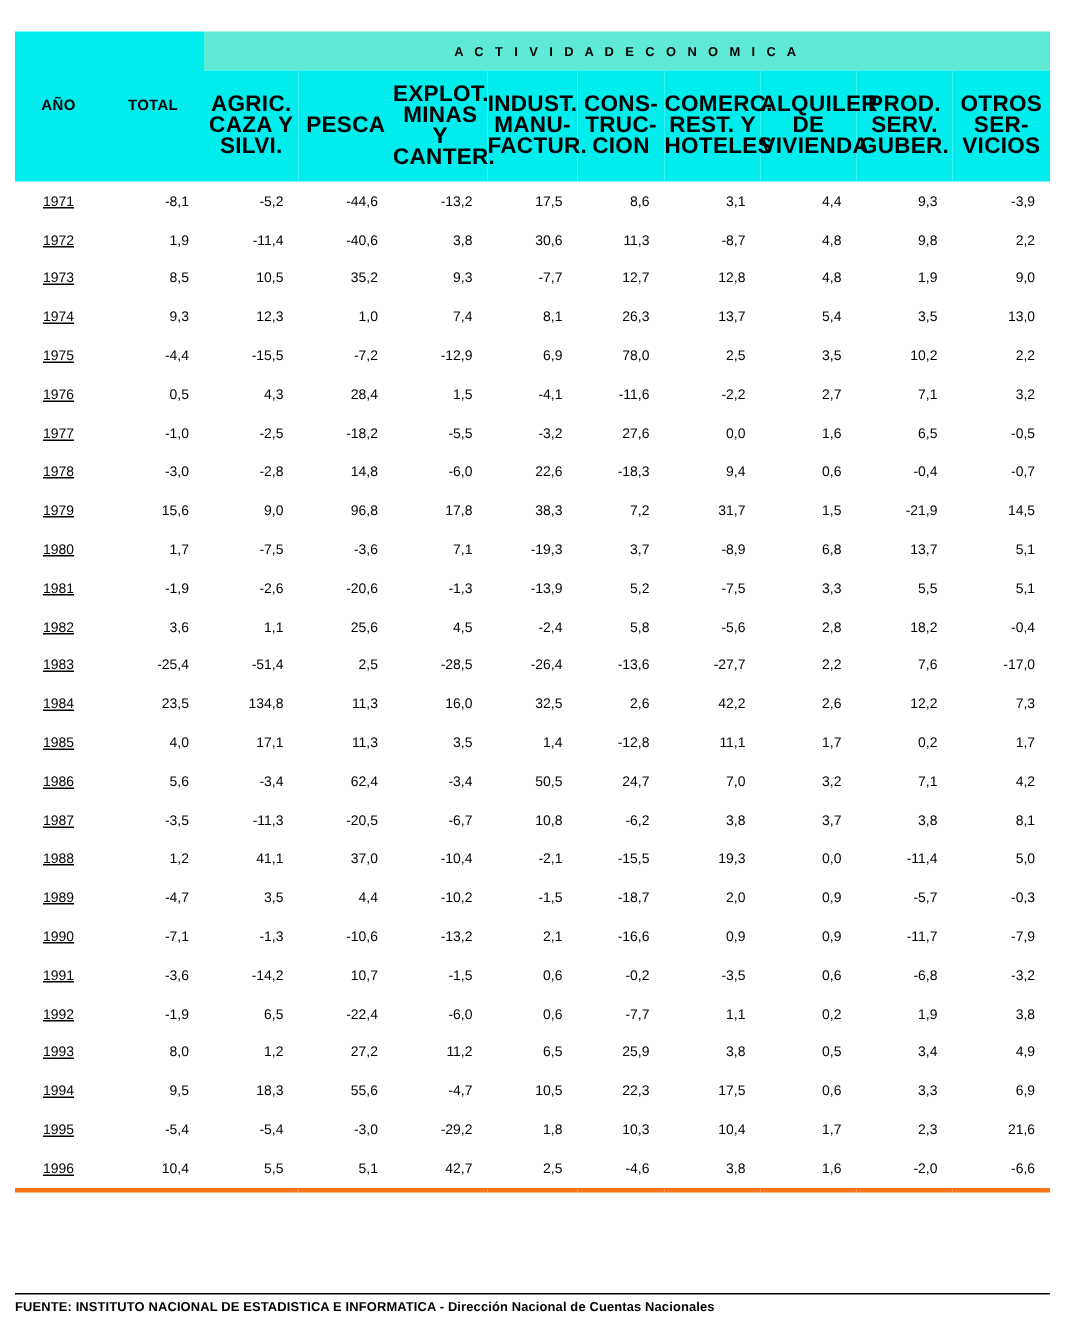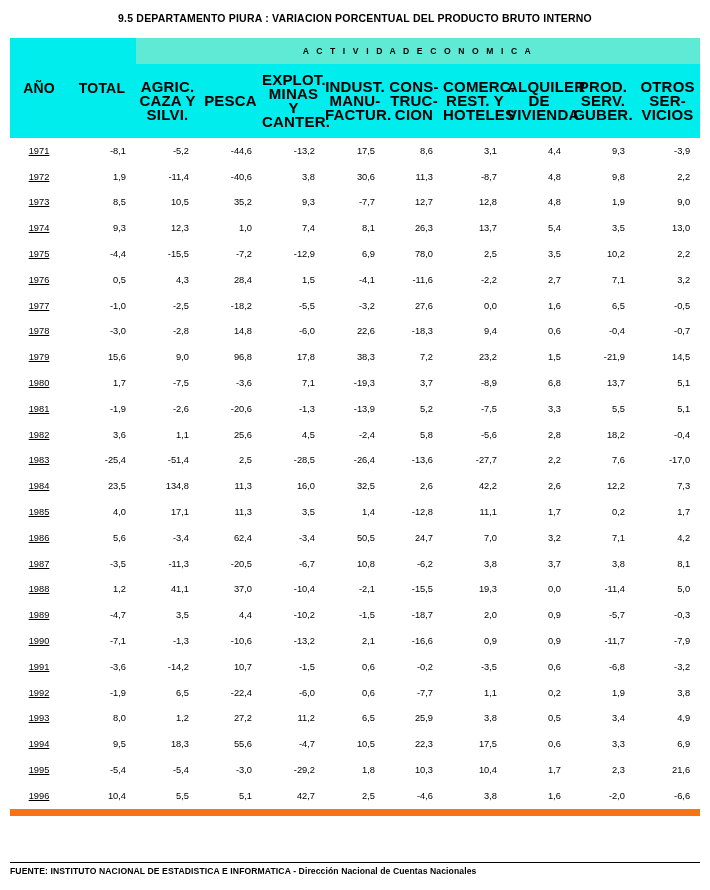--- a/index.html
+++ b/index.html
@@ -43,21 +43,21 @@
   table.data th, table.data td {
     border: 0;
     padding: 0;
   }
   
   .hdr-cell {
     background: #00eded;
     border: 1px solid #000000;
     text-align: center;
     vertical-align: middle;
-    font-size: 14px;
+    font-size: 10px;
     font-weight: bold;
     line-height: 14px;
     height: 100px;
     letter-spacing: 0.2px;
   }
   .hdr-group {
     background: #5eead4;
     border: 1px solid #000000;
     text-align: center;
     vertical-align: middle;
@@ -87,21 +87,21 @@
   }
   .body-row td.year {
     text-align: center;
     text-decoration: underline;
   }
   .body-row td.num {
     text-align: right;
     padding-right: 10px;
   }
   tr.last-row td {
-    border-bottom: 7px solid #f97316;
+    border-bottom: 3px solid #f97316;
   }
   .footer {
     position: absolute;
     left: 10px;
     top: 862px;
     width: 690px;
     font-size: 8.6px;
     font-weight: bold;
   }
   .footer .sep {
@@ -110,21 +110,20 @@
     margin-bottom: 3px;
   }
   .footer-text { letter-spacing: 0.1px; }
 </style>
 </head>
 <body>
 
 <div class="page">
 
   <div class="title-block">
-    <div class="title-line">9.5  DEPARTAMENTO PIURA : VARIACION PORCENTUAL DEL PRODUCTO BRUTO INTERNO</div>
   </div>
 
   <div class="table-wrap">
     <table class="data">
       <colgroup>
         <col style="width:58px">
         <col style="width:68px">
         <col style="width:63px">
         <col style="width:63px">
         <col style="width:63px">
@@ -293,21 +292,21 @@
           <td class="num">-0,7</td>
         </tr>
         <tr class="body-row">
           <td class="year">1979</td>
           <td class="num">15,6</td>
           <td class="num">9,0</td>
           <td class="num">96,8</td>
           <td class="num">17,8</td>
           <td class="num">38,3</td>
           <td class="num">7,2</td>
-          <td class="num">23,2</td>
+          <td class="num">31,7</td>
           <td class="num">1,5</td>
           <td class="num">-21,9</td>
           <td class="num">14,5</td>
         </tr>
         <tr class="body-row">
           <td class="year">1980</td>
           <td class="num">1,7</td>
           <td class="num">-7,5</td>
           <td class="num">-3,6</td>
           <td class="num">7,1</td>

